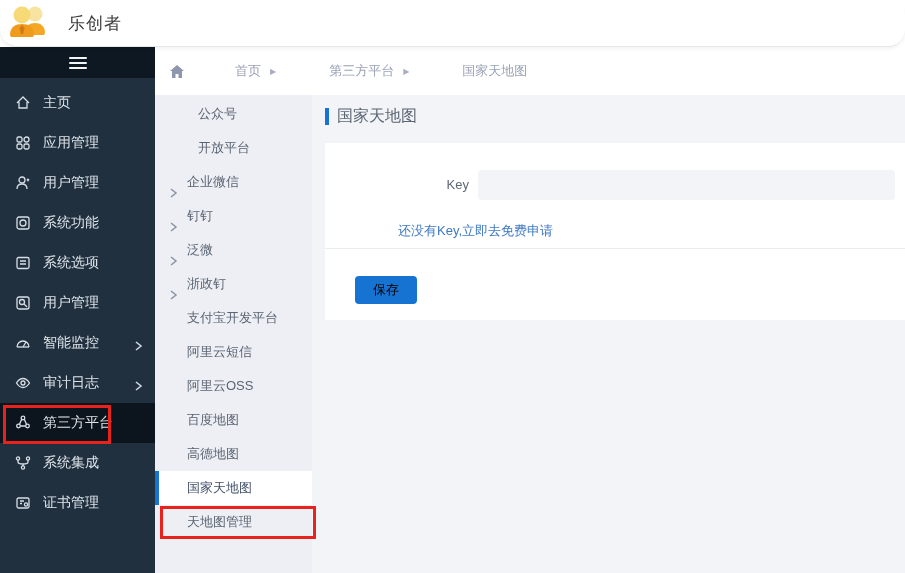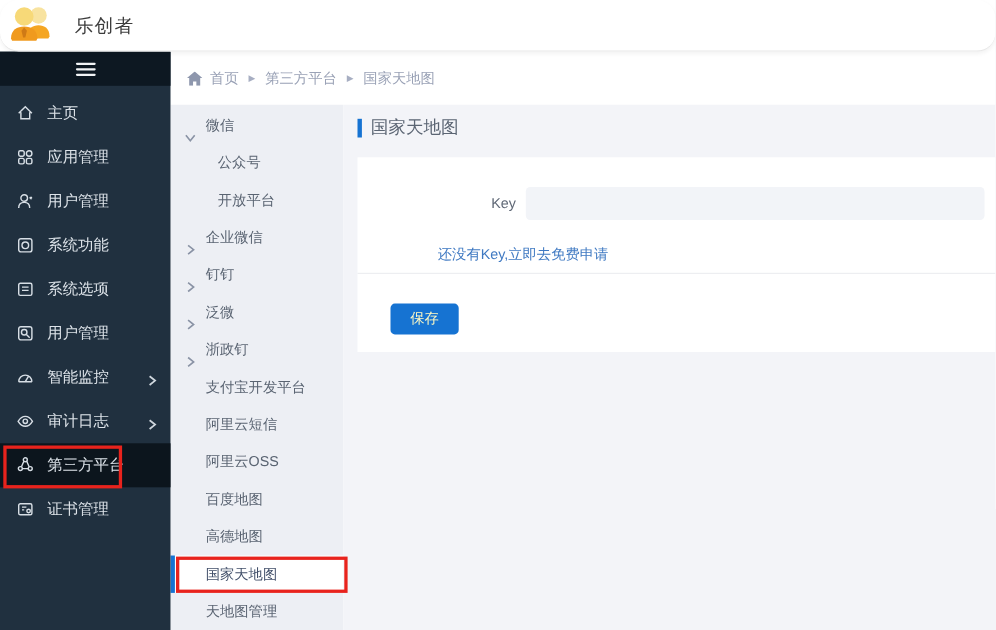--- a/index.html
+++ b/index.html
@@ -42,21 +42,21 @@
     position:absolute; right:12px; width:10px; height:10px;
   }
   .nav-chevron svg { width:10px; height:10px; stroke:#cfd6dd; fill:none; stroke-width:1.6; }
 
   
   .crumbbar {
     position:absolute; left:155px; top:47px; width:750px; height:48px;
     background:#ffffff; display:flex; align-items:center; padding-left:15px; z-index:1;
   }
   .crumb-home svg { width:14px; height:13px; fill:#8e97ad; margin-right:7px; display:block; }
-  .crumb { font-size:13px; color:#9aa2b6; cursor:pointer; }
+  .crumb { font-size:13px; color:#9aa2b6; cursor:pointer;margin-left:44px; }
   .crumb-sep { font-size:8px; color:#a7aec2; margin:0 9px; }
 
   
   .submenu {
     position:absolute; left:155px; top:95px; width:157px; height:478px;
     background:#edeff4; padding-top:2px;
   }
   .sub-item {
     height:34px; line-height:34px; padding-left:32px; font-size:13px;
     color:#5a6472; cursor:pointer; position:relative; white-space:nowrap;
@@ -91,21 +91,21 @@
     font-size:13px; color:#333; padding:0 10px; outline:none;
     font-family:"Liberation Sans","DejaVu Sans",sans-serif;
   }
   .apply-link {
     position:absolute; top:79px; left:73px; font-size:13px; color:#3f79c2;
     cursor:pointer; text-decoration:none;
   }
   .card-divider { position:absolute; top:105px; left:0; right:0; height:1px; background:#ebedf0; }
   .save-btn {
     position:absolute; top:133px; left:30px; width:62px; height:28px;
-    background:#1673d2; color:#fef9c3; font-size:13px; border:none; border-radius:4px;
+    background:#1673d2; color:#000000; font-size:13px; border:none; border-radius:4px;
     cursor:pointer; font-family:"Liberation Sans","DejaVu Sans",sans-serif;
   }
 
   
   .anno { position:absolute; border:3px solid #e8231d; z-index:5; pointer-events:none; }
   .anno-sidebar { left:3px; top:405px; width:108px; height:39px; }
   .anno-submenu { left:160px; top:506px; width:156px; height:33px; }
 </style>
 </head>
 <body>
@@ -230,20 +230,31 @@
         <svg viewBox="0 0 16 16">
             <circle cx="8" cy="3" r="1.8"></circle>
             <circle cx="3.5" cy="11" r="1.8"></circle>
             <circle cx="12.5" cy="11" r="1.8"></circle>
             <path d="M6.7 4.3 L4.5 9.3 M9.3 4.3 L11.5 9.3 M5.3 11 h5.4"></path>
           </svg>
       </span>
       <span>第三方平台</span>
     </div>
 
+    <div class="nav-item">
+      <span class="nicon">
+        <svg viewBox="0 0 16 16">
+            <circle cx="3" cy="3.5" r="1.6"></circle>
+            <circle cx="13" cy="3.5" r="1.6"></circle>
+            <circle cx="8" cy="12.5" r="1.6"></circle>
+            <path d="M3 5 v2 c0 1.5 2 2 5 2 s5-.5 5-2 V5 M8 9 v2"></path>
+          </svg>
+      </span>
+      <span>系统集成</span>
+    </div>
 
     <div class="nav-item">
       <span class="nicon">
         <svg viewBox="0 0 16 16">
             <rect x="2" y="3" width="12" height="10" rx="1.5"></rect>
             <path d="M5 6 h4 M5 8.5 h2"></path>
             <circle cx="11" cy="9.5" r="1.6"></circle>
           </svg>
       </span>
       <span>证书管理</span>
@@ -260,28 +271,20 @@
   </span>
   <span class="crumb">首页</span>
   <span class="crumb-sep">▶</span>
   <span class="crumb">第三方平台</span>
   <span class="crumb-sep">▶</span>
   <span class="crumb">国家天地图</span>
 </div>
 
 <div class="submenu">
 
-  <div class="sub-item">
-    <span class="chev">
-      <svg viewBox="0 0 10 10">
-          <polyline points="1,3 5,8 9,3"></polyline>
-        </svg>
-    </span>
-    <span>微信</span>
-  </div>
 
   <div class="sub-item child">
     <span>公众号</span>
   </div>
 
   <div class="sub-item child">
     <span>开放平台</span>
   </div>
 
   <div class="sub-item">

